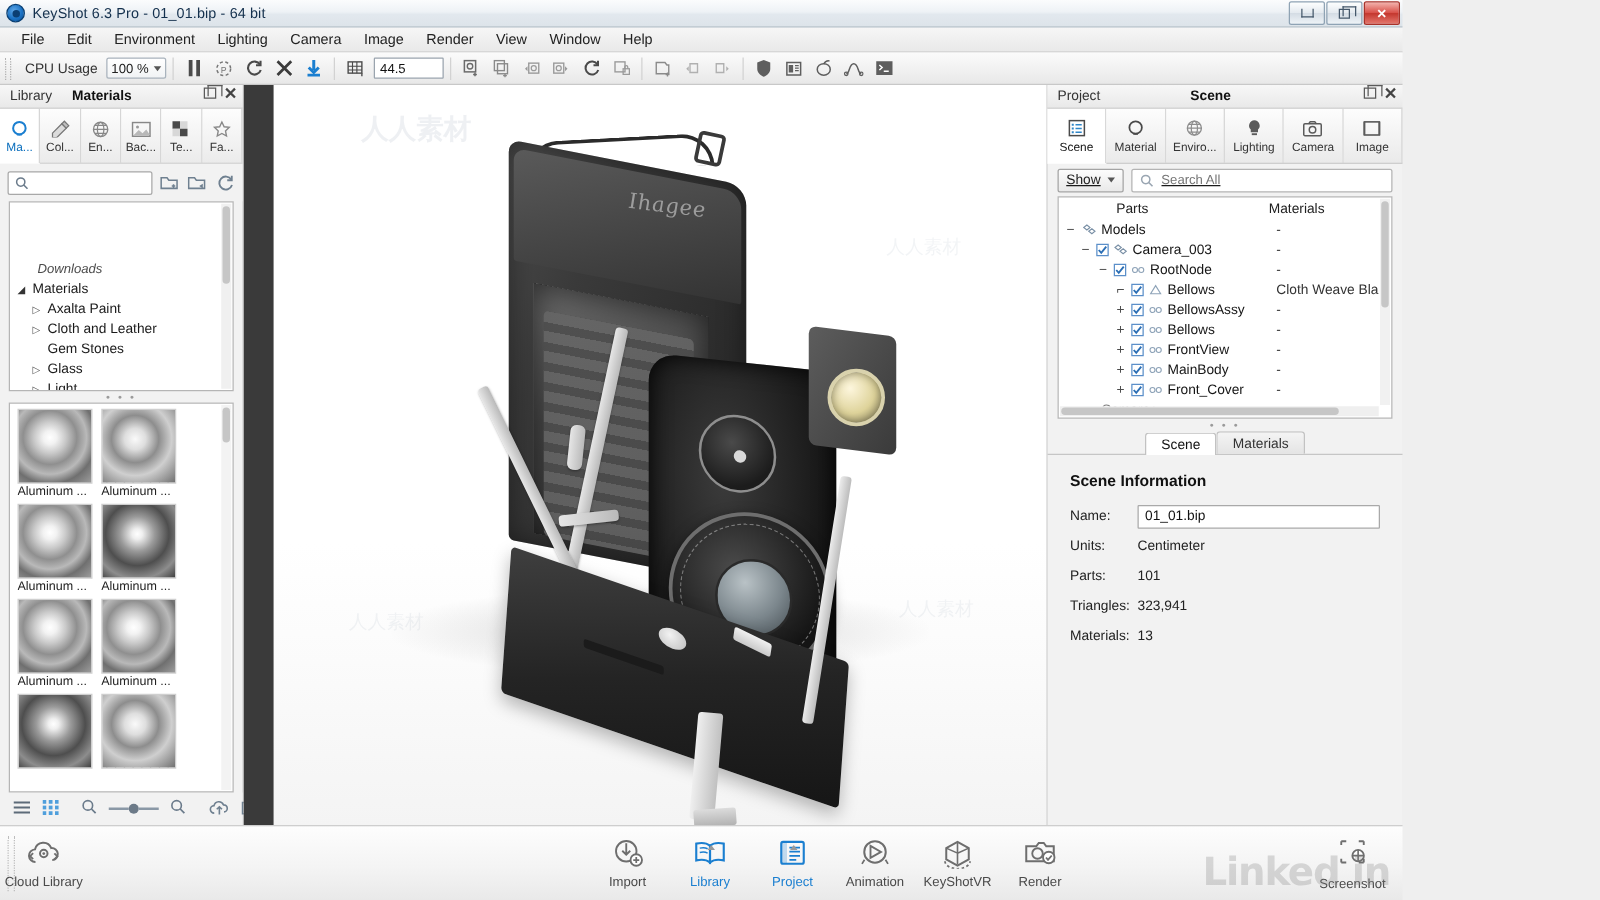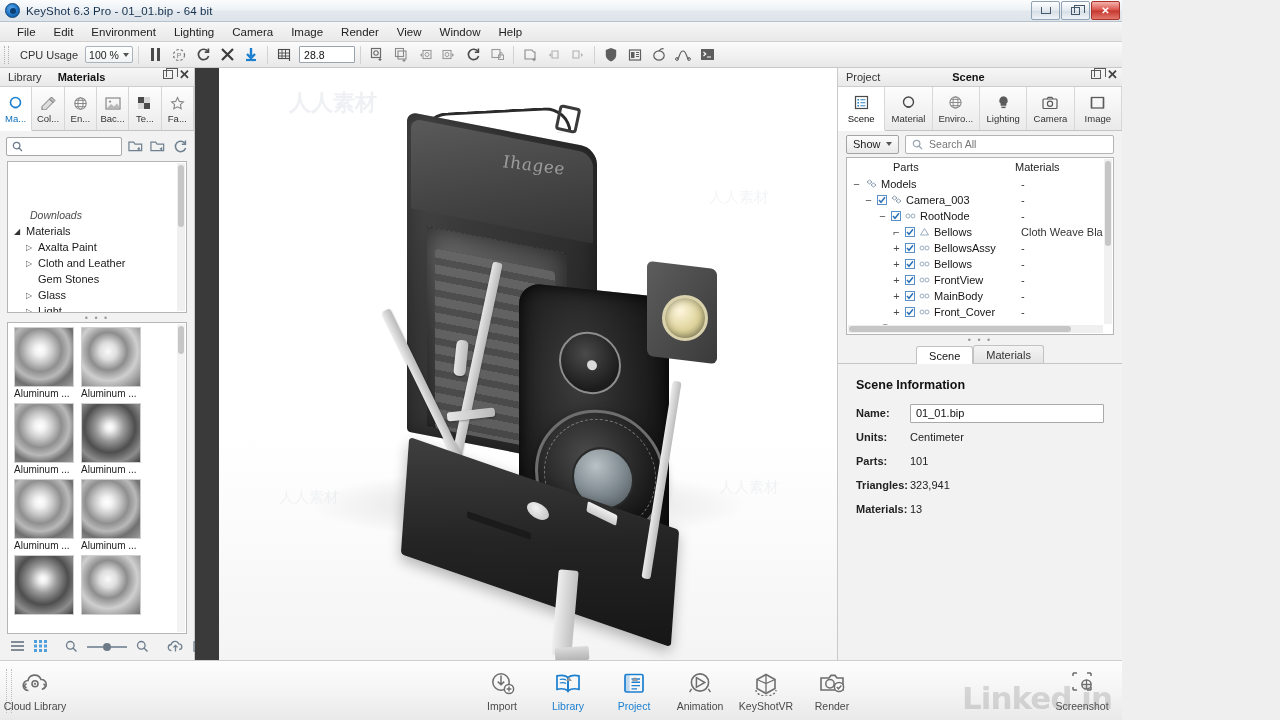--- a/index.html
+++ b/index.html
@@ -281,21 +281,21 @@
   .proj-tabs{display:flex;height:44px;flex:0 0 44px;border-bottom:1px solid #c4c4c4;background:#ececec;}
   .ptab{
     flex:1;display:flex;flex-direction:column;align-items:center;justify-content:center;gap:2px;
     border-right:1px solid #d8d8d8;font-size:9.5px;color:#333;
     background:linear-gradient(to bottom,#fdfdfd,#eaeaea);
   }
   .ptab.active{background:#fff;border-bottom:1px solid #fff;margin-bottom:-1px;color:#111;}
   .ptab .ci{height:18px;display:flex;align-items:center;justify-content:center;}
   .ptab .cl{line-height:10px;white-space:nowrap;}
 
-  .show-row{height:26px;flex:0 0 26px;display:flex;align-items:center;gap:6px;padding:0 8px;}
+  .show-row{height:26px;flex:0 0 26px;display:flex;align-items:center;gap:6px;padding:0 8px;text-decoration:underline;}
   .show-btn{
     height:19px;border:1px solid #a4a4a4;border-radius:2px;padding:0 6px;
     background:linear-gradient(to bottom,#fcfcfc,#e9e9e9);
     display:flex;align-items:center;gap:5px;font-size:11px;color:#222;
   }
   .searchall{
     flex:1;height:19px;border:1px solid #b4b4b4;border-radius:2px;background:#fff;
     display:flex;align-items:center;gap:4px;padding-left:5px;
   }
   .searchall input{border:none;outline:none;font-size:10.5px;color:#333;width:100%;background:transparent;font-family:"Liberation Sans",sans-serif;}
@@ -321,21 +321,21 @@
   .subtabs{display:flex;justify-content:center;gap:0;height:20px;flex:0 0 20px;align-items:flex-end;border-bottom:1px solid #c6c6c6;}
   .stab{
     padding:0 12px;height:18px;line-height:18px;font-size:11px;border:1px solid #c2c2c2;border-bottom:none;
     background:linear-gradient(to bottom,#f4f4f4,#e4e4e4);border-radius:3px 3px 0 0;color:#333;
   }
   .stab.active{background:#fff;color:#111;border-color:#c2c2c2;position:relative;top:1px;}
 
   .sceneinfo{padding:14px 18px 0 18px;}
   .si-title{font-size:12.5px;font-weight:bold;color:#111;margin-bottom:11px;}
   .si-row{display:flex;align-items:center;height:20px;font-size:11px;color:#222;margin-bottom:4px;}
-  .si-label{width:54px;color:#222;font-weight:bold;}
+  .si-label{width:54px;color:#222;}
   .si-input{
     flex:1;height:19px;border:1px solid #a9a9a9;background:#fff;border-radius:1px;
     display:flex;align-items:center;padding-left:5px;font-size:11px;color:#111;
   }
   .si-val{font-size:11px;color:#222;}
 
   
   .bottom{
     height:60px;flex:0 0 60px;position:relative;
     background:linear-gradient(to bottom,#fdfdfd 0%,#f4f4f4 55%,#e9e9e9 100%);
@@ -429,21 +429,21 @@
         </svg>
     </div>
     <div class="tbsep"></div>
     <div class="tbbtn">
       <svg width="15" height="14" viewBox="0 0 15 14">
           <rect x="1.5" y="1.5" width="11" height="9" fill="none" stroke="#4a4a4a" stroke-width="1.1"></rect>
           <path d="M1.5 5h11M1.5 8h11M5 1.5v9M8.5 1.5v9" stroke="#4a4a4a" stroke-width=".9"></path>
           <path d="M12.5 10.5v2.5" stroke="#4a4a4a" stroke-width="1.1"></path>
         </svg>
     </div>
-    <div class="frames-input">28.8</div>
+    <div class="frames-input">44.5</div>
     <div class="tbsep"></div>
     <div class="tbbtn">
       <svg width="15" height="15" viewBox="0 0 15 15">
           <rect x="1.5" y="1.5" width="9" height="9" fill="none" stroke="#6b6b6b" stroke-width="1.2"></rect>
           <circle cx="6" cy="6" r="2.2" fill="none" stroke="#6b6b6b" stroke-width="1.1"></circle>
           <path d="M10 11v3M8.5 12.5h3" stroke="#6b6b6b" stroke-width="1.2"></path>
         </svg>
     </div>
     <div class="tbbtn">
       <svg width="15" height="15" viewBox="0 0 15 15">

